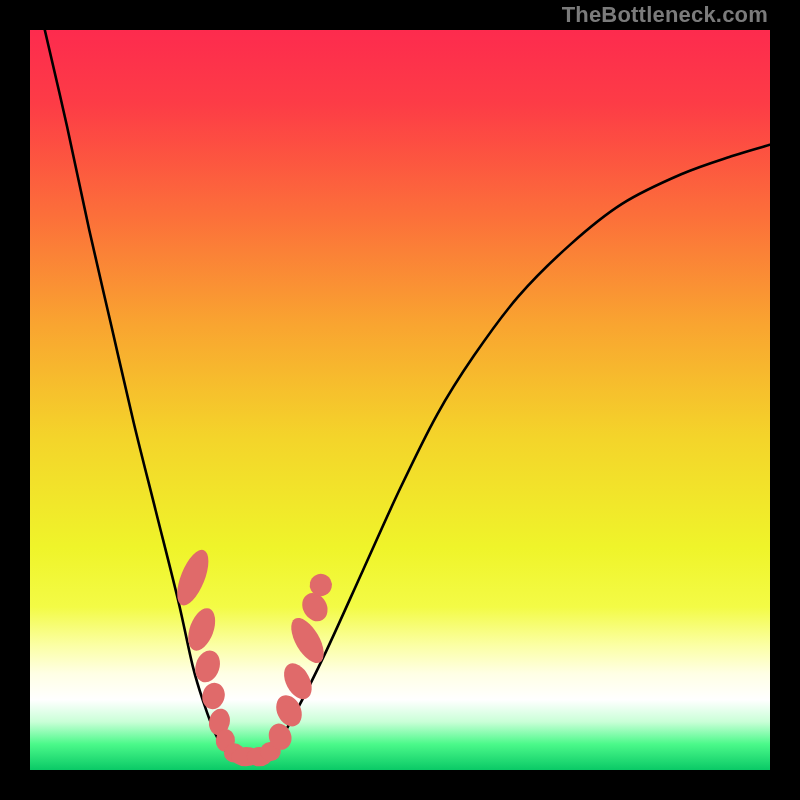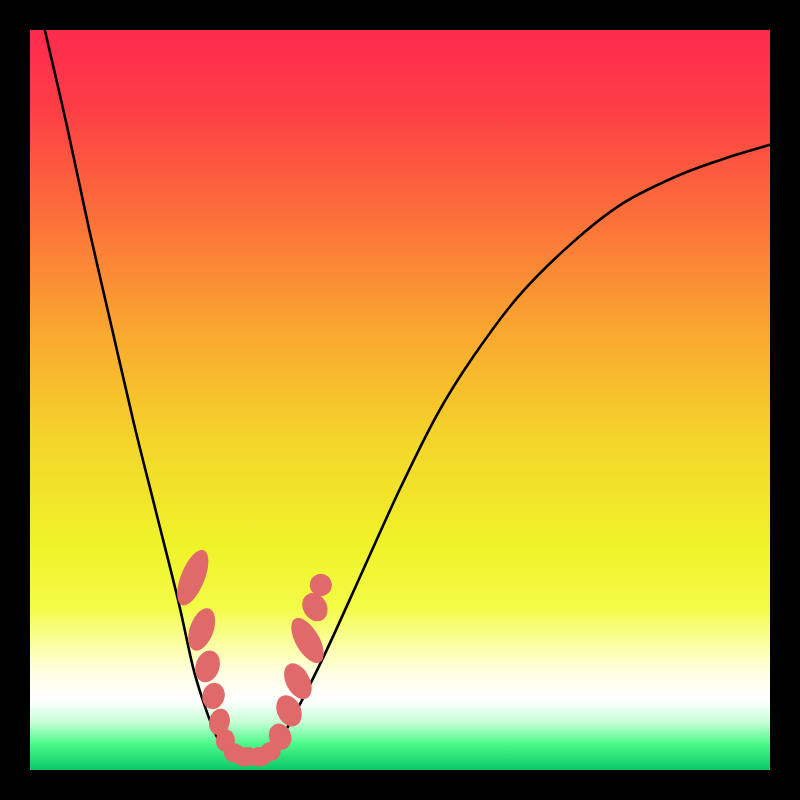--- a/index.html
+++ b/index.html
@@ -37,20 +37,21 @@
     letter-spacing: 0.2px;
   }
   svg {
     display: block;
   }
 </style>
 </head>
 <body>
 
 <div class="frame">
+  <div class="watermark">TheBottleneck.com</div>
 
   <div class="plot-area">
     <svg id="chart-svg" width="740" height="740" viewBox="0 0 740 740">
       <defs>
         <linearGradient id="bg-grad" x1="0" y1="0" x2="0" y2="1">
             <stop offset="0%" stop-color="#fd2b4e"></stop>
             <stop offset="10%" stop-color="#fd3c46"></stop>
             <stop offset="25%" stop-color="#fc6f3a"></stop>
             <stop offset="40%" stop-color="#f9a530"></stop>
             <stop offset="55.00000000000001%" stop-color="#f4d42a"></stop>

